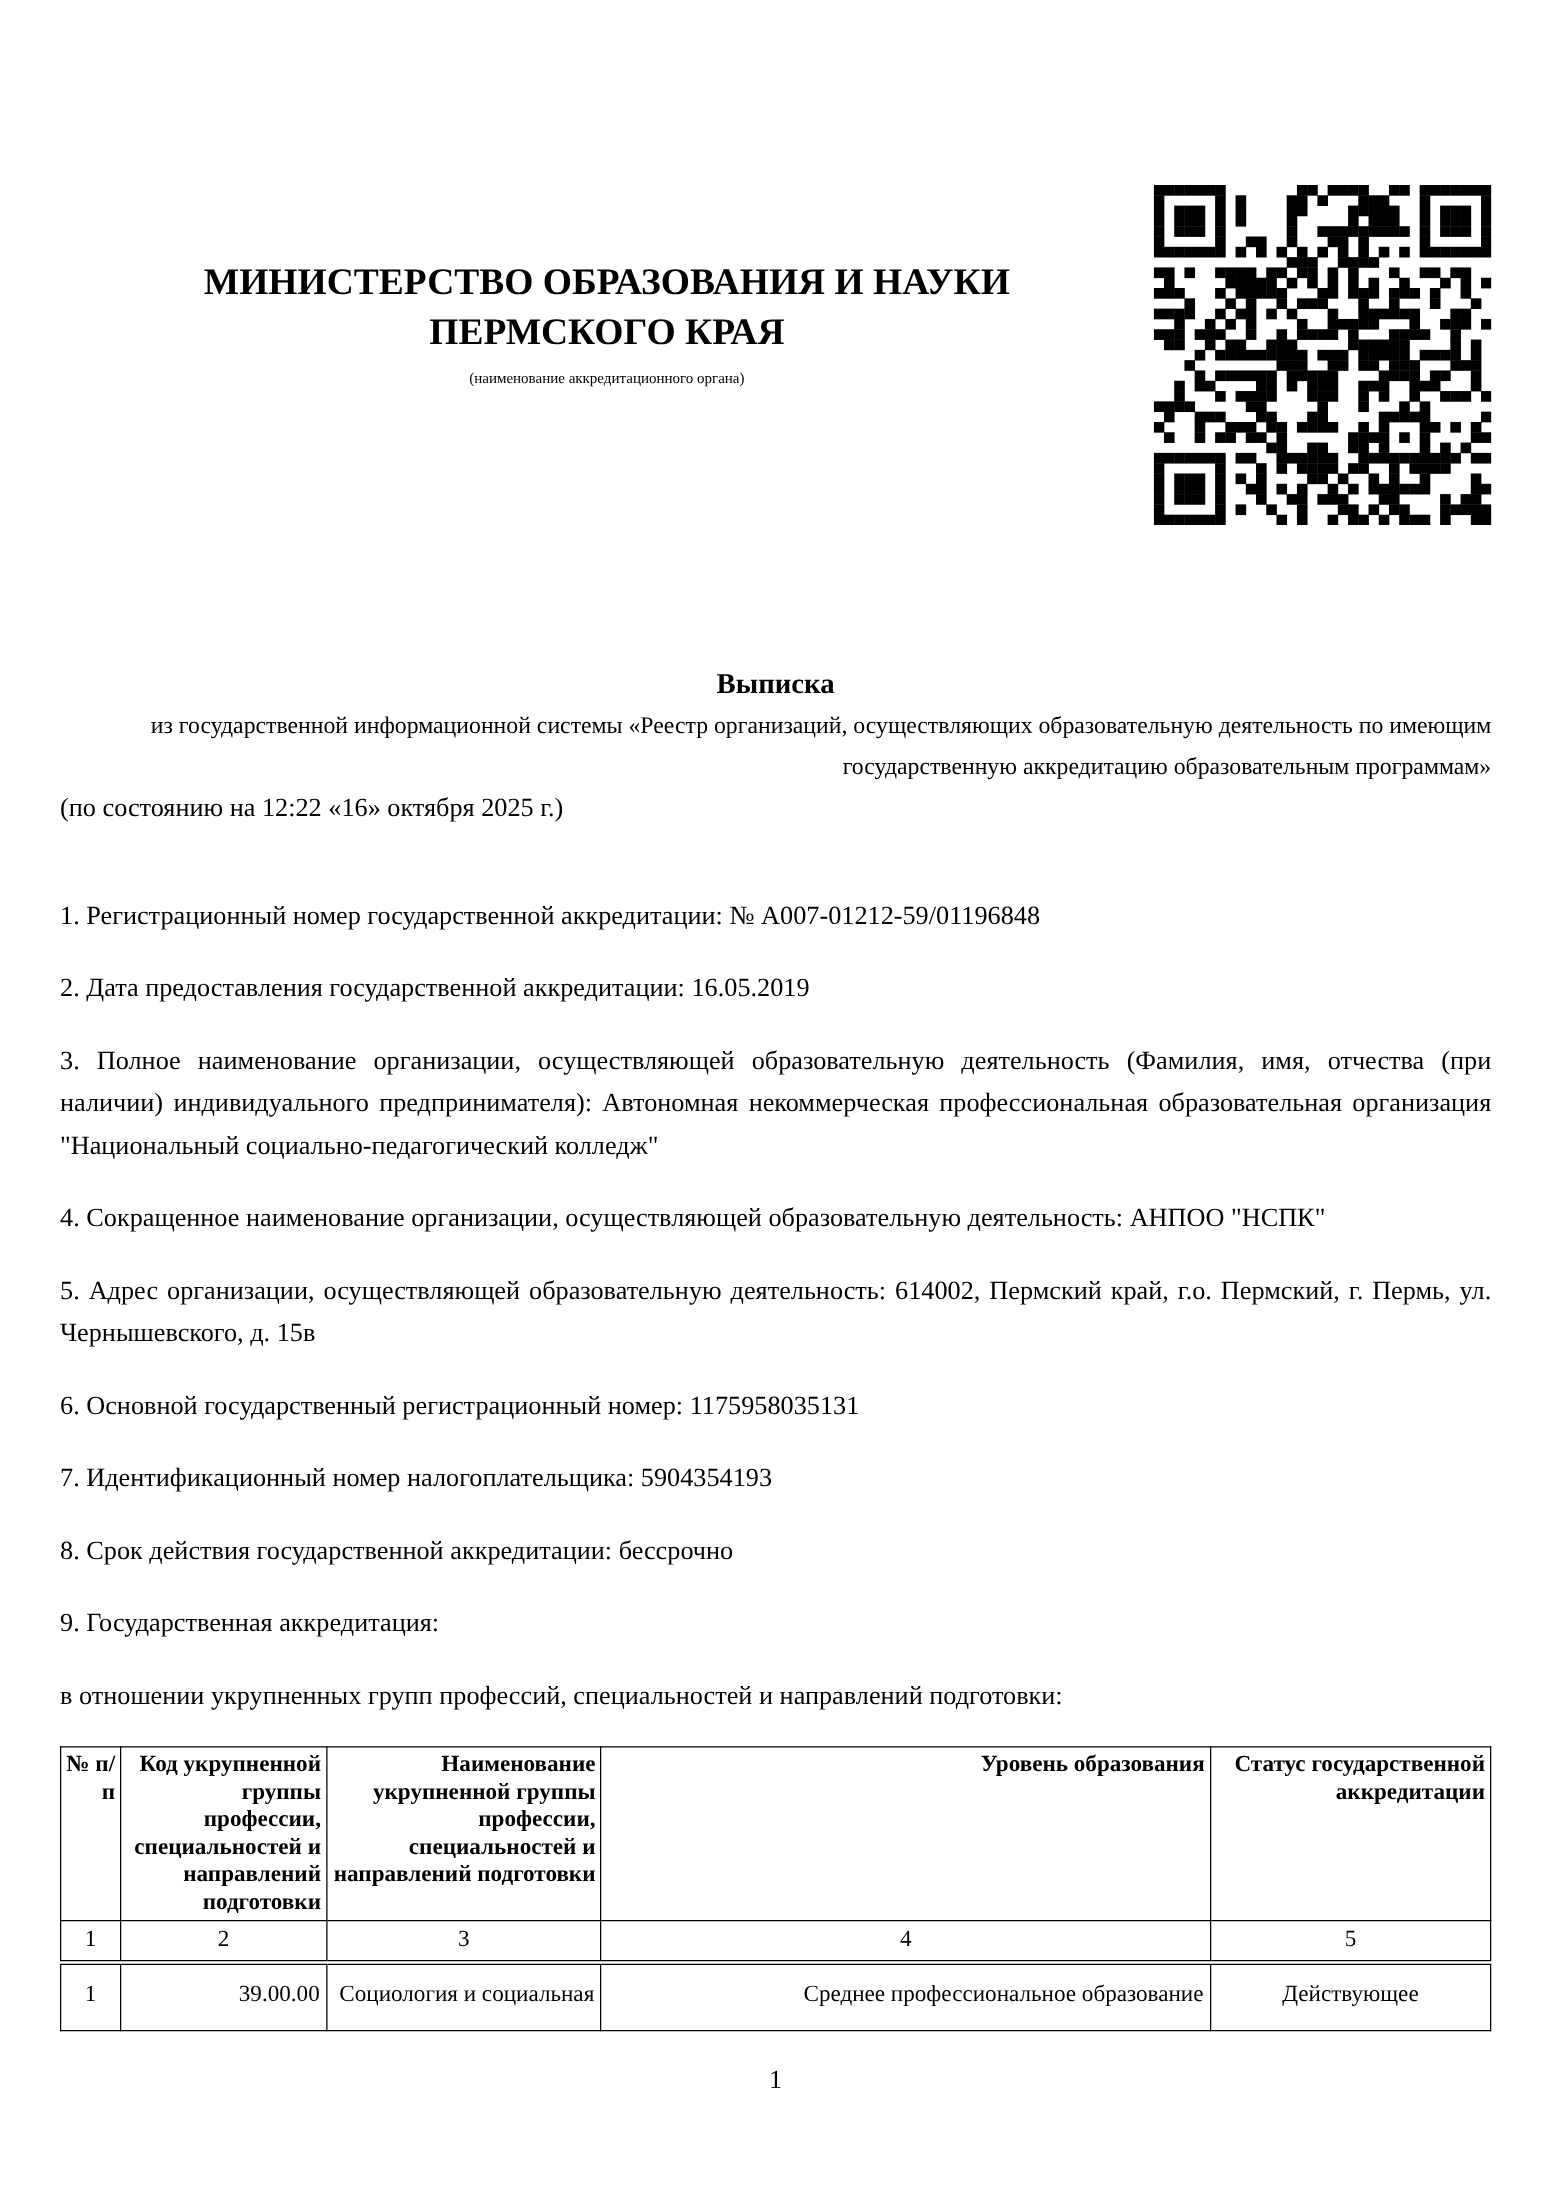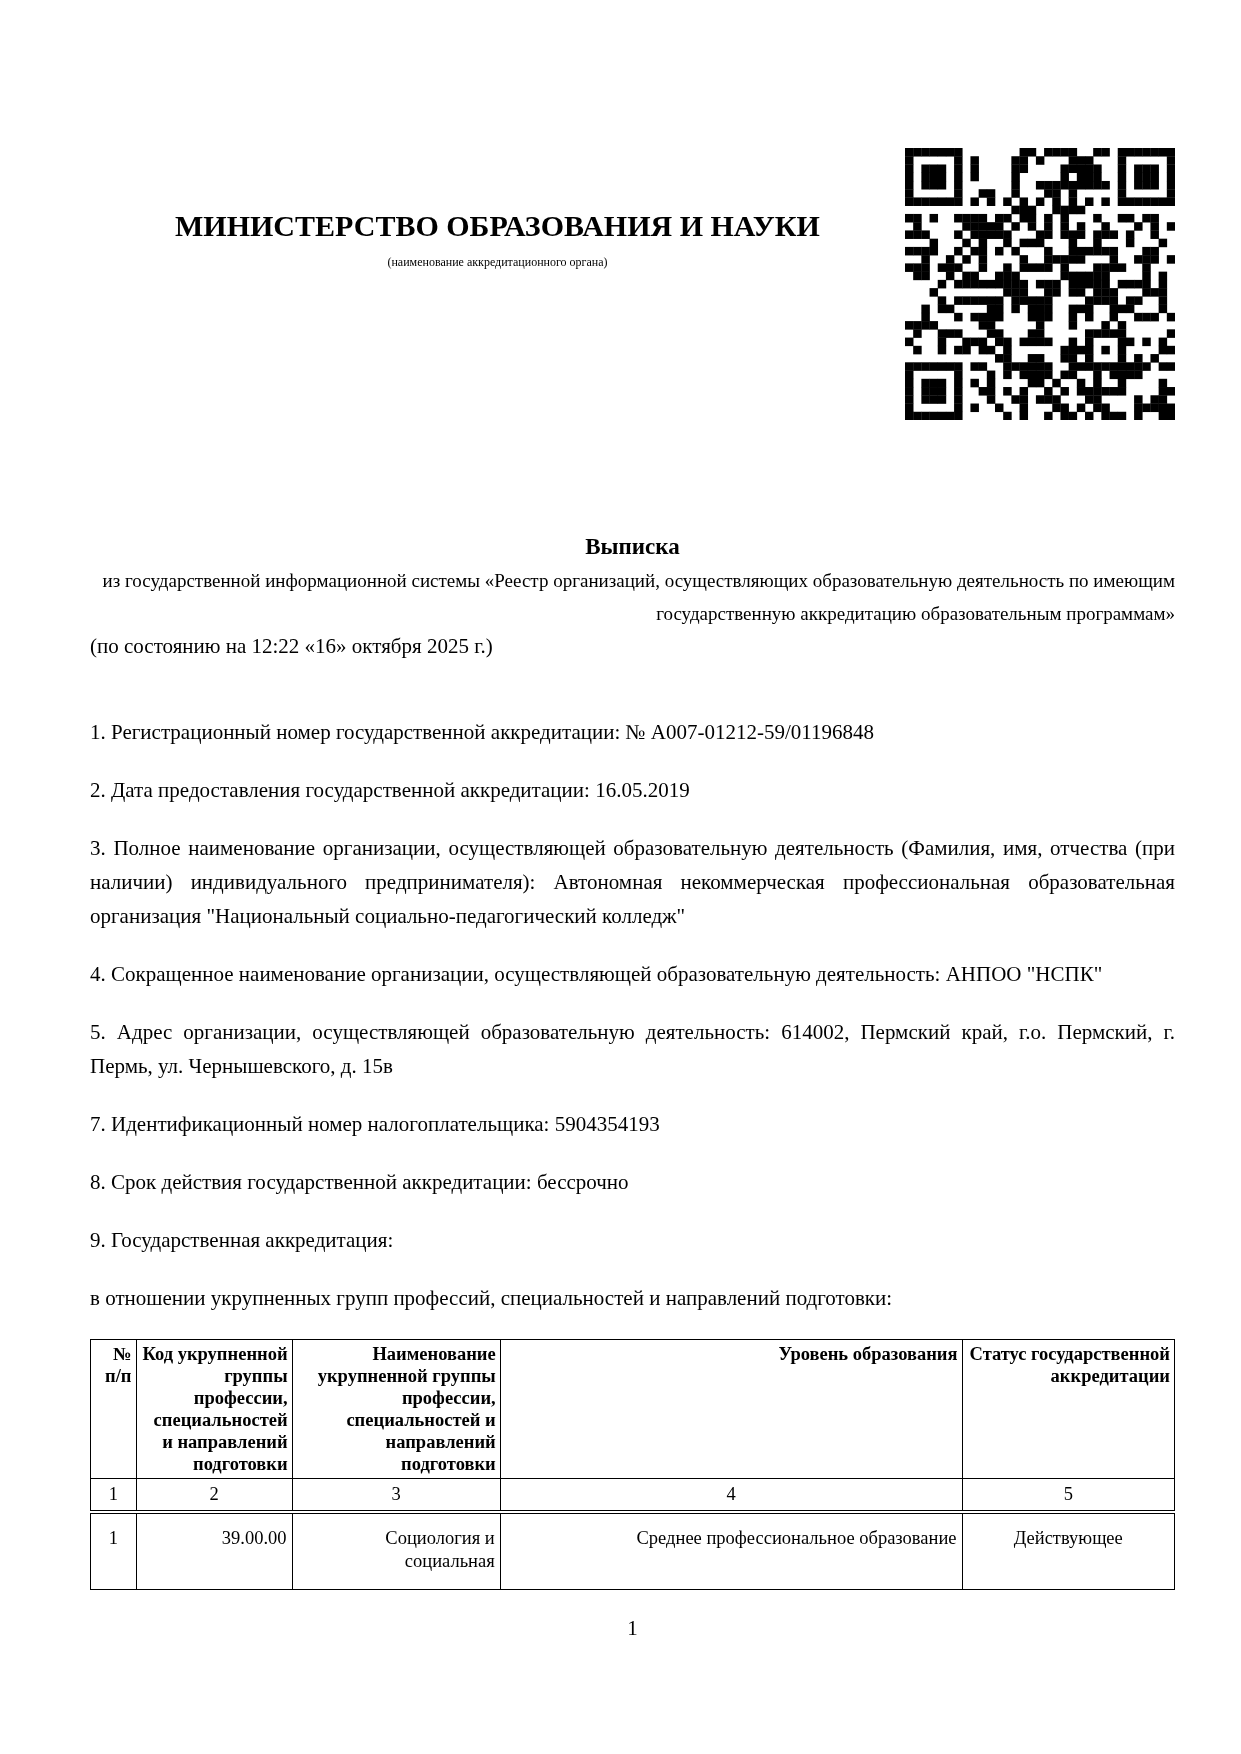--- a/index.html
+++ b/index.html
@@ -4,21 +4,21 @@
 <style>
   * { margin: 0; padding: 0; box-sizing: border-box; }
   html, body { background: #ffffff; }
   body {
     width: 1241px; height: 1754px;
     color: #000;
     font-family: "Liberation Serif", serif;
     overflow: hidden;
     position: relative;
   }
-  .page { padding: 0 66px; margin-left: 24px; }
+  .page { padding: 0 48px; }
 
   
   .header { display: flex; margin-top: 148px; }
   .title-block { flex: 1 1 auto; text-align: center; padding-top: 58px; }
   .ministry-line { font-size: 30px; font-weight: bold; line-height: 40px; white-space: nowrap; }
   .caption { font-size: 12px; margin-top: 9px; }
   .qr { width: 270px; height: 272px; flex: 0 0 auto; }
   .qr svg { display: block; }
 
   
@@ -54,20 +54,21 @@
   .page-number { text-align: center; font-size: 21px; margin-top: 26px; }
 </style>
 </head>
 <body>
 
 <div class="page">
 
   <div class="header">
     <div class="title-block">
       <div class="ministry-line">МИНИСТЕРСТВО ОБРАЗОВАНИЯ И НАУКИ</div>
+      <div class="ministry-line">ПЕРМСКОГО КРАЯ</div>
       <div class="caption">(наименование аккредитационного органа)</div>
     </div>
     <div class="qr">
       <svg width="270" height="272" viewBox="0 0 270 272" fill="#000" xmlns="http://www.w3.org/2000/svg">
           <rect x="0.00" y="0.00" width="8.48" height="8.54"></rect>
           <rect x="8.18" y="0.00" width="8.48" height="8.54"></rect>
           <rect x="16.36" y="0.00" width="8.48" height="8.54"></rect>
           <rect x="24.55" y="0.00" width="8.48" height="8.54"></rect>
           <rect x="32.73" y="0.00" width="8.48" height="8.54"></rect>
           <rect x="40.91" y="0.00" width="8.48" height="8.54"></rect>
@@ -608,20 +609,21 @@
   <div class="extract-title">Выписка</div>
   <div class="extract-sub">из государственной информационной системы «Реестр организаций, осуществляющих образовательную деятельность по имеющим государственную аккредитацию образовательным программам»</div>
   <div class="extract-asof">(по состоянию на 12:22 «16» октября 2025 г.)</div>
 
   <div class="items">
     <p>1. Регистрационный номер государственной аккредитации: № А007-01212-59/01196848</p>
     <p>2. Дата предоставления государственной аккредитации: 16.05.2019</p>
     <p class="just">3. Полное наименование организации, осуществляющей образовательную деятельность (Фамилия, имя, отчества (при наличии) индивидуального предпринимателя): Автономная некоммерческая профессиональная образовательная организация "Национальный социально-педагогический колледж"</p>
     <p class="just">4. Сокращенное наименование организации, осуществляющей образовательную деятельность: АНПОО "НСПК"</p>
     <p class="just">5. Адрес организации, осуществляющей образовательную деятельность: 614002, Пермский край, г.о. Пермский, г. Пермь, ул. Чернышевского, д. 15в</p>
+    <p>6. Основной государственный регистрационный номер: 1175958035131</p>
     <p>7. Идентификационный номер налогоплательщика: 5904354193</p>
     <p>8. Срок действия государственной аккредитации: бессрочно</p>
     <p>9. Государственная аккредитация:</p>
     <p>в отношении укрупненных групп профессий, специальностей и направлений подготовки:</p>
   </div>
 
   <table>
     <colgroup>
       <col class="c1">
         <col class="c2">

